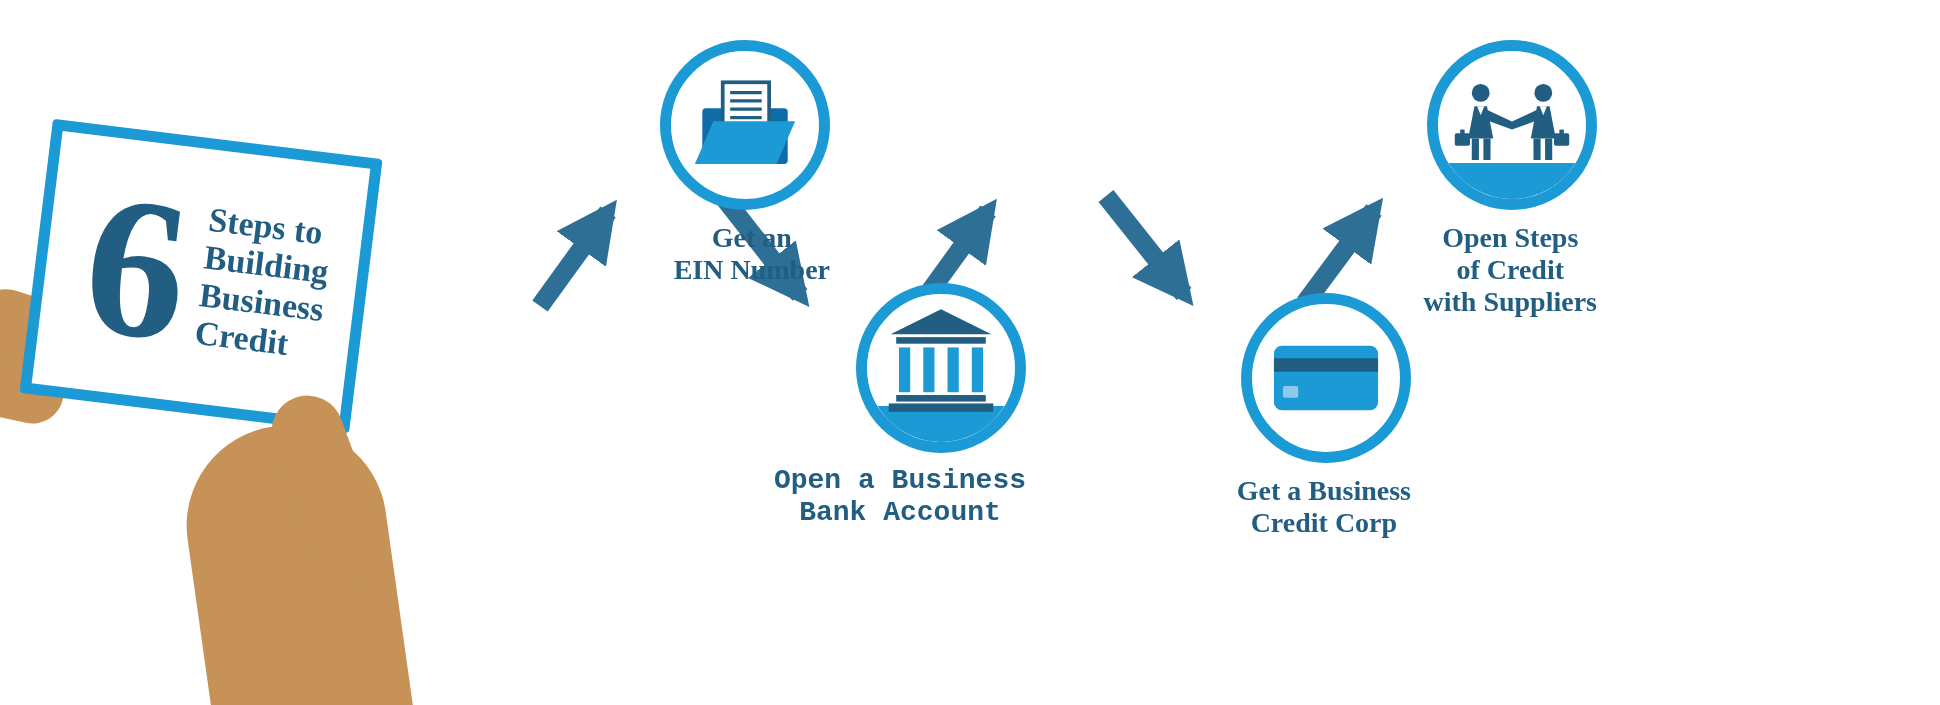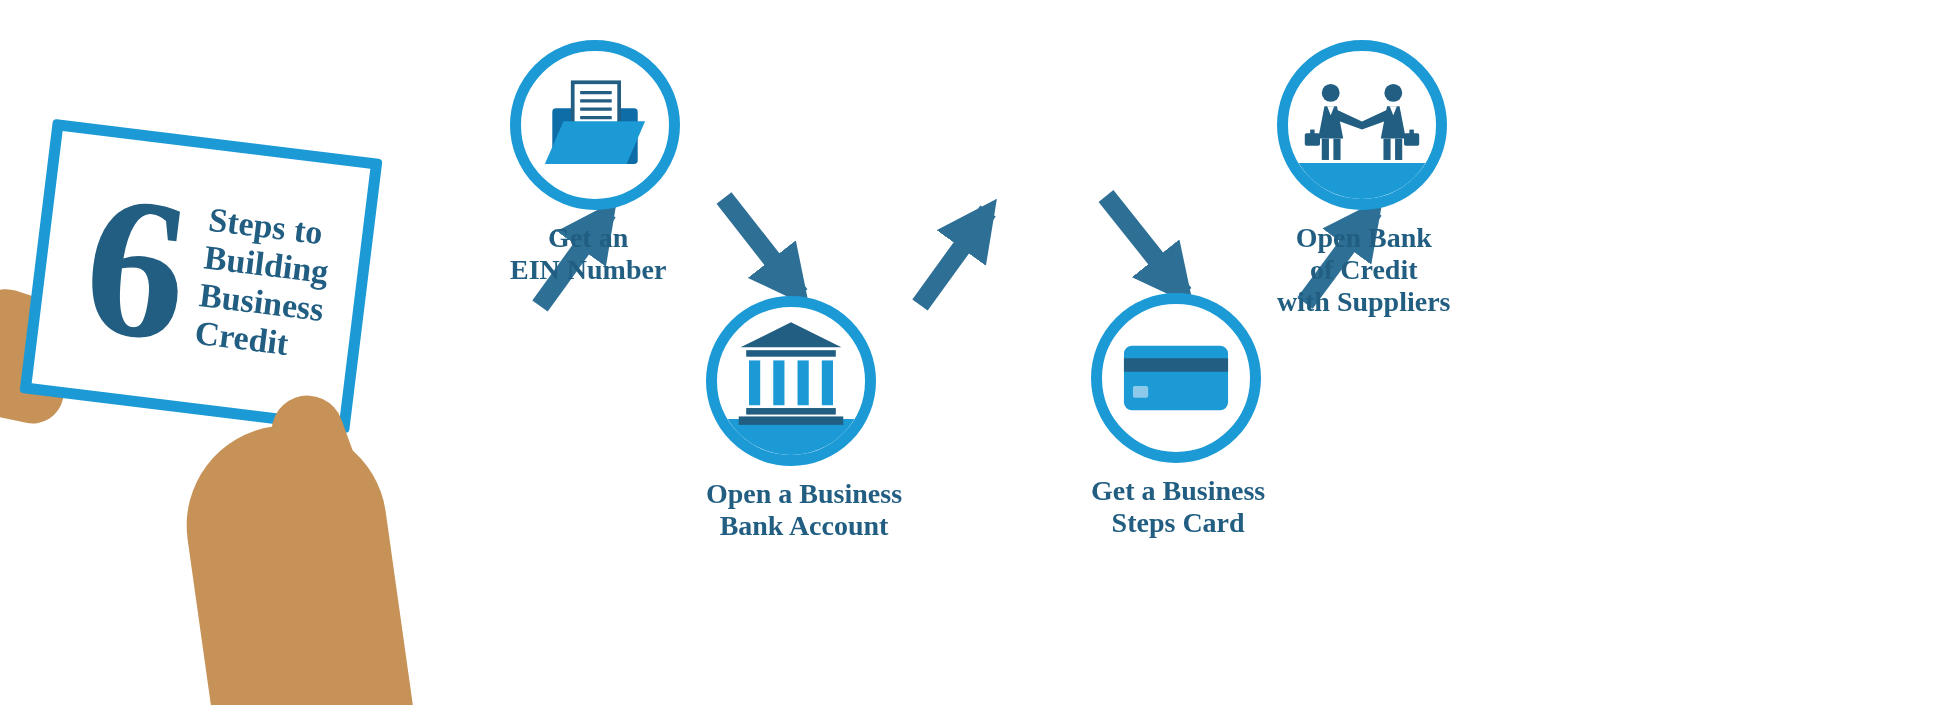--- a/index.html
+++ b/index.html
@@ -30,24 +30,24 @@
   }
   .badge-number{
     font-size:200px;line-height:0.82;font-weight:bold;color:var(--navy-text);
   }
   .badge-title{
     font-size:34px;line-height:1.12;font-weight:bold;color:var(--navy-text);
     white-space:pre-line;
   }
 
   
-  .step{position:absolute;width:320px;display:flex;flex-direction:column;align-items:flex-start;z-index:2;}
+  .step{position:absolute;width:320px;display:flex;flex-direction:column;align-items:flex-end;z-index:2;}
   .step-1{left:327px;top:291px;}
   .step-2{left:510px;top:40px;}
-  .step-3{left:706px;top:296px;}
+  .step-3{left:706px;top:283px;font-family:Liberation Mono, monospace;}
   .step-4{left:891px;top:40px;}
   .step-5{left:1091px;top:293px;}
   .step-6{left:1277px;top:40px;}
 
   .circle{
     position:relative;width:170px;height:170px;border-radius:50%;
     border:11px solid var(--accent-blue);background:#fff;overflow:hidden;
     display:flex;align-items:center;justify-content:center;
   }
   .ground{position:absolute;left:0;right:0;bottom:0;height:36px;background:var(--accent-blue);}
@@ -125,21 +125,21 @@
 
   <div class="step step-5">
     <div class="circle">
       <svg class="icon" width="108" height="70" viewBox="0 0 120 78">
         <rect x="2" y="3" width="116" height="72" rx="9" fill="#1b9ad6"></rect>
         <rect x="2" y="17" width="116" height="15" fill="#215e82"></rect>
         <rect x="12" y="48" width="17" height="13" rx="2" fill="#8cc9ea"></rect>
       </svg>
     </div>
     <div class="step-label">Get a Business
-Steps Card</div>
+Credit Corp</div>
   </div>
 
   <div class="step step-6">
     <div class="circle">
       <div class="ground"></div>
       <svg class="icon grounded" width="118" height="86" viewBox="0 0 132 96">
         <circle cx="31" cy="11" r="10" fill="#215e82"></circle>
         <path d="M17 62 L24 26 L38 26 L45 62 Z" fill="#215e82"></path>
         <path d="M27 26 L35 26 L31 36 Z" fill="#ffffff"></path>
         <path d="M36 29 L66 43 L66 52 L33 40 Z" fill="#215e82"></path>
@@ -150,18 +150,18 @@
         <circle cx="101" cy="11" r="10" fill="#215e82"></circle>
         <path d="M87 62 L94 26 L108 26 L115 62 Z" fill="#215e82"></path>
         <path d="M97 26 L105 26 L101 36 Z" fill="#ffffff"></path>
         <path d="M96 29 L66 43 L66 52 L99 40 Z" fill="#215e82"></path>
         <rect x="90" y="62" width="8" height="24" fill="#215e82"></rect>
         <rect x="103" y="62" width="8" height="24" fill="#215e82"></rect>
         <rect x="119" y="52" width="5" height="5" fill="#215e82"></rect>
         <rect x="113" y="56" width="17" height="14" rx="2" fill="#215e82"></rect>
       </svg>
     </div>
-    <div class="step-label">Open Bank
+    <div class="step-label">Open Steps
 of Credit
 with Suppliers</div>
   </div>
 
 </div>
 
 </body></html>

